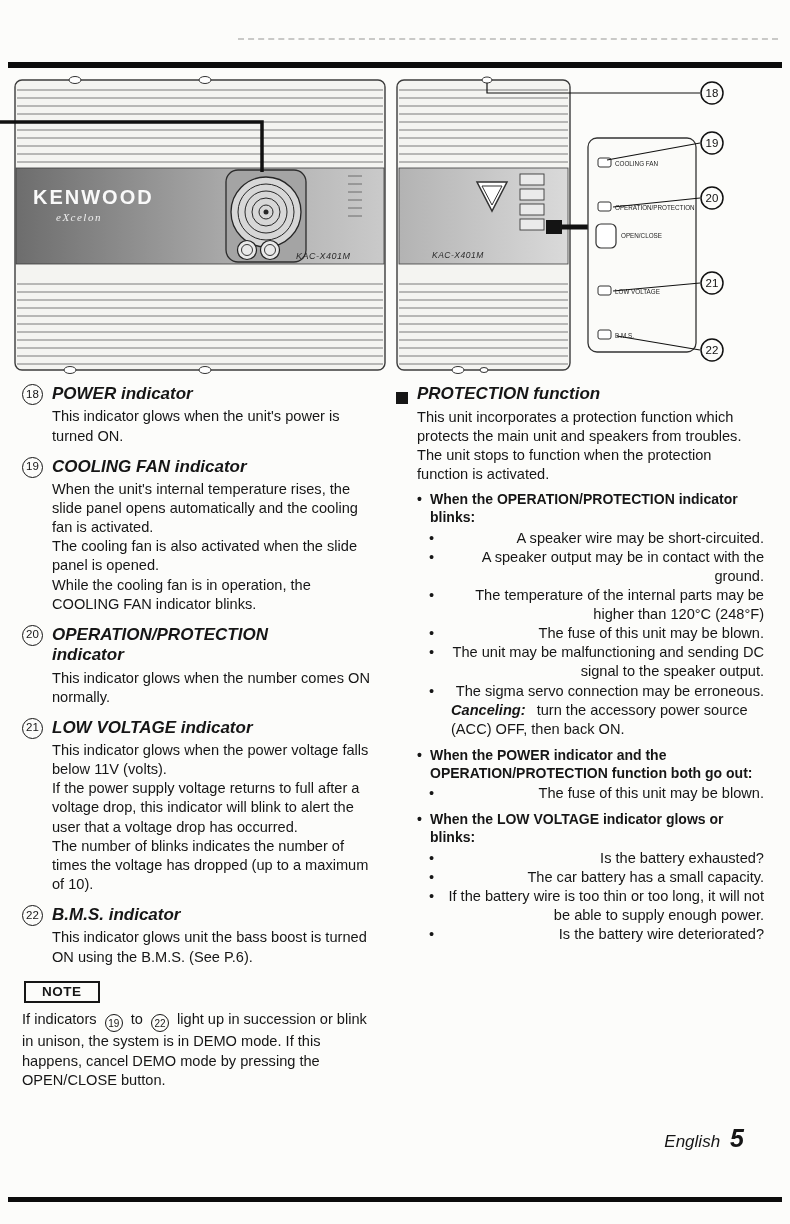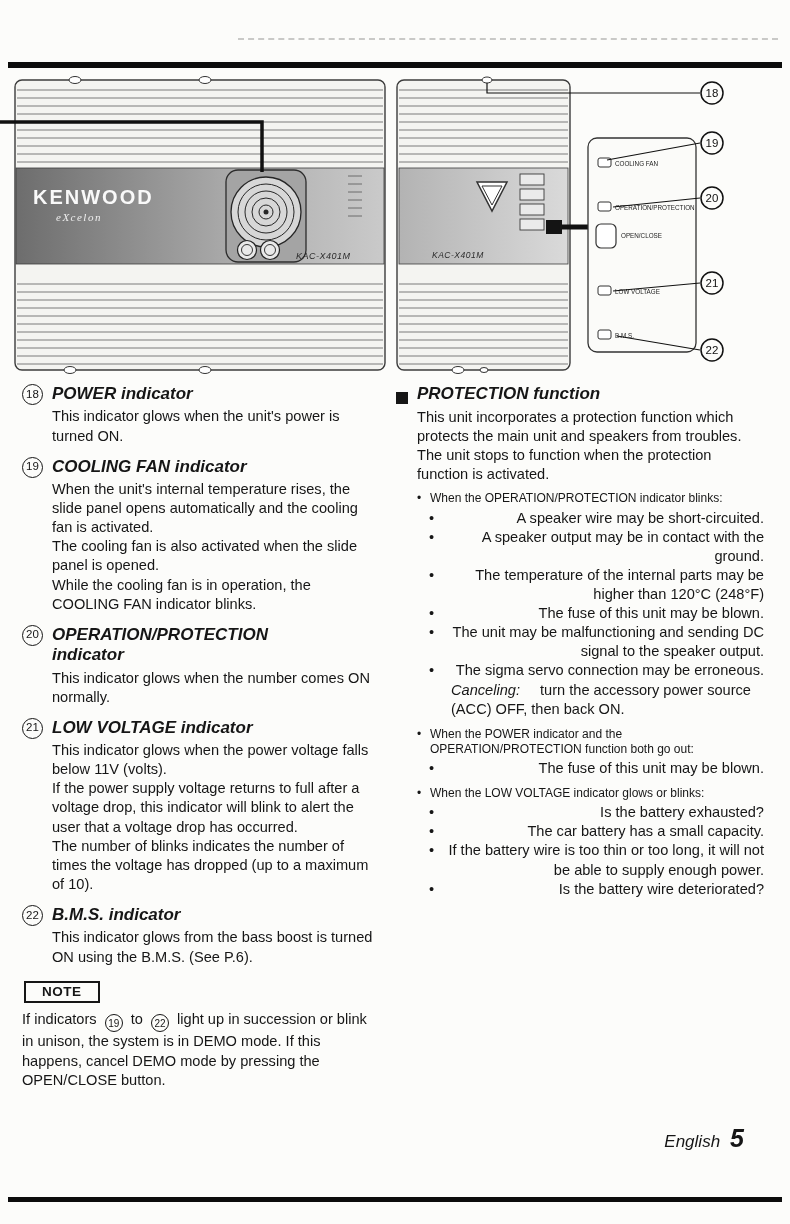--- a/index.html
+++ b/index.html
@@ -33,27 +33,27 @@
               font-weight:bold; font-size:13.5px; margin:0 0 7px 2px; letter-spacing:0.5px; }
   .note-text { font-size:14.6px; line-height:1.33; }
   .cnum.small { width:18px; height:18px; font-size:10px; border-width:1.4px;
                 margin:0 4px; vertical-align:-3px; }
 
   .rc-head { display:flex; align-items:flex-end; font-weight:bold; font-style:italic;
              font-size:17px; margin-bottom:4px; }
   .sq { width:12px; height:12px; background:#161616; margin-right:9px; flex:none; }
   .rc-intro { padding-left:21px; font-size:14.6px; line-height:1.31; margin-bottom:7px; }
   .subsec { padding-left:21px; margin-bottom:8px; }
-  .sub-head { position:relative; padding-left:13px; font-weight:normal; font-size:12px;
+  .sub-head { position:relative; padding-left:13px; font-weight:bold; font-size:14px;
               line-height:1.26; margin-bottom:2px; }
   .sub-head::before { content:"\2022"; position:absolute; left:0; }
   .blt { position:relative; padding-left:24px; font-size:14.6px; line-height:1.31;text-align:right; }
   .blt::before { content:"\2022"; position:absolute; left:12px; }
   .cancel { padding-left:34px; font-size:14.6px; line-height:1.31; }
-  .cancel .cl { font-weight:normal; font-style:italic; margin-right:16px; }
+  .cancel .cl { font-weight:bold; font-style:italic; margin-right:7px; }
 
   .footer { position:absolute; top:1124px; right:46px; display:flex; align-items:baseline; gap:10px; }
   .footer .lang { font-style:italic; font-size:17px; }
   .footer .pnum { font-weight:bold; font-style:italic; font-size:25px; }
 </style>
 </head>
 <body>
 
 <div class="page">
 
@@ -206,21 +206,21 @@
         <p>This indicator glows when the power voltage falls below 11V (volts).</p>
         <p>If the power supply voltage returns to full after a voltage drop, this indicator will blink to alert the user that a voltage drop has occurred.</p>
         <p>The number of blinks indicates the number of times the voltage has dropped (up to a maximum of 10).</p>
       </section>
 
       <section class="section">
         <h3 class="sec-head">
           <span class="cnum">22</span>
           <span class="sec-title">B.M.S. indicator</span>
         </h3>
-        <p>This indicator glows from the bass boost is turned ON using the B.M.S. (See P.6).</p>
+        <p>This indicator glows unit the bass boost is turned ON using the B.M.S. (See P.6).</p>
       </section>
 
       <div class="note-wrap">
         <div class="note-box">NOTE</div>
         <p class="note-text">
           <span>If indicators</span>
           <span class="cnum small">19</span>
           <span>to</span>
           <span class="cnum small">22</span>
           <span>light up in succession or blink in unison, the system is in DEMO mode. If this happens, cancel DEMO mode by pressing the OPEN/CLOSE button.</span>

